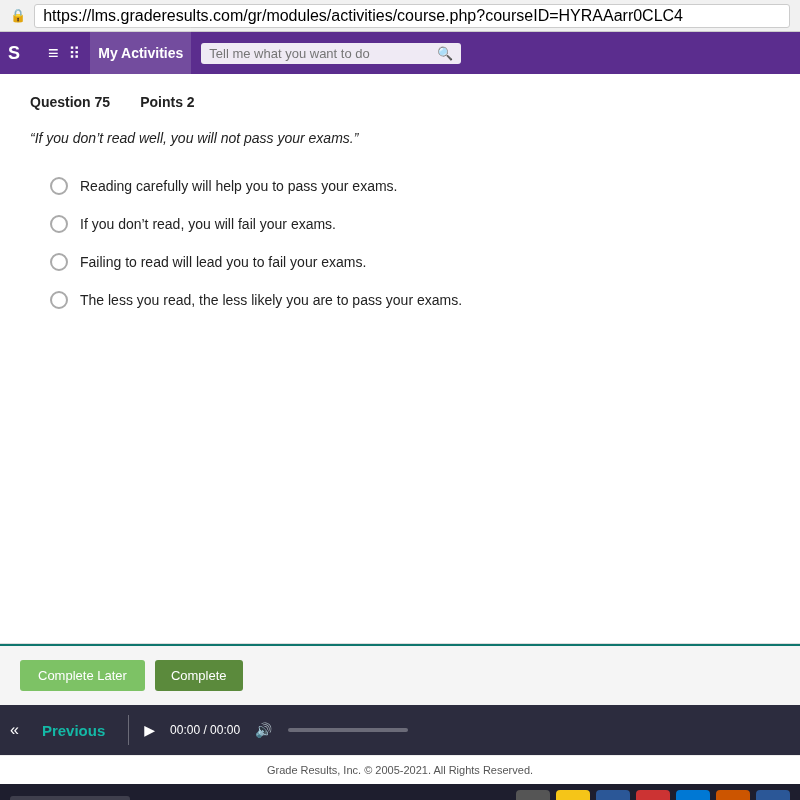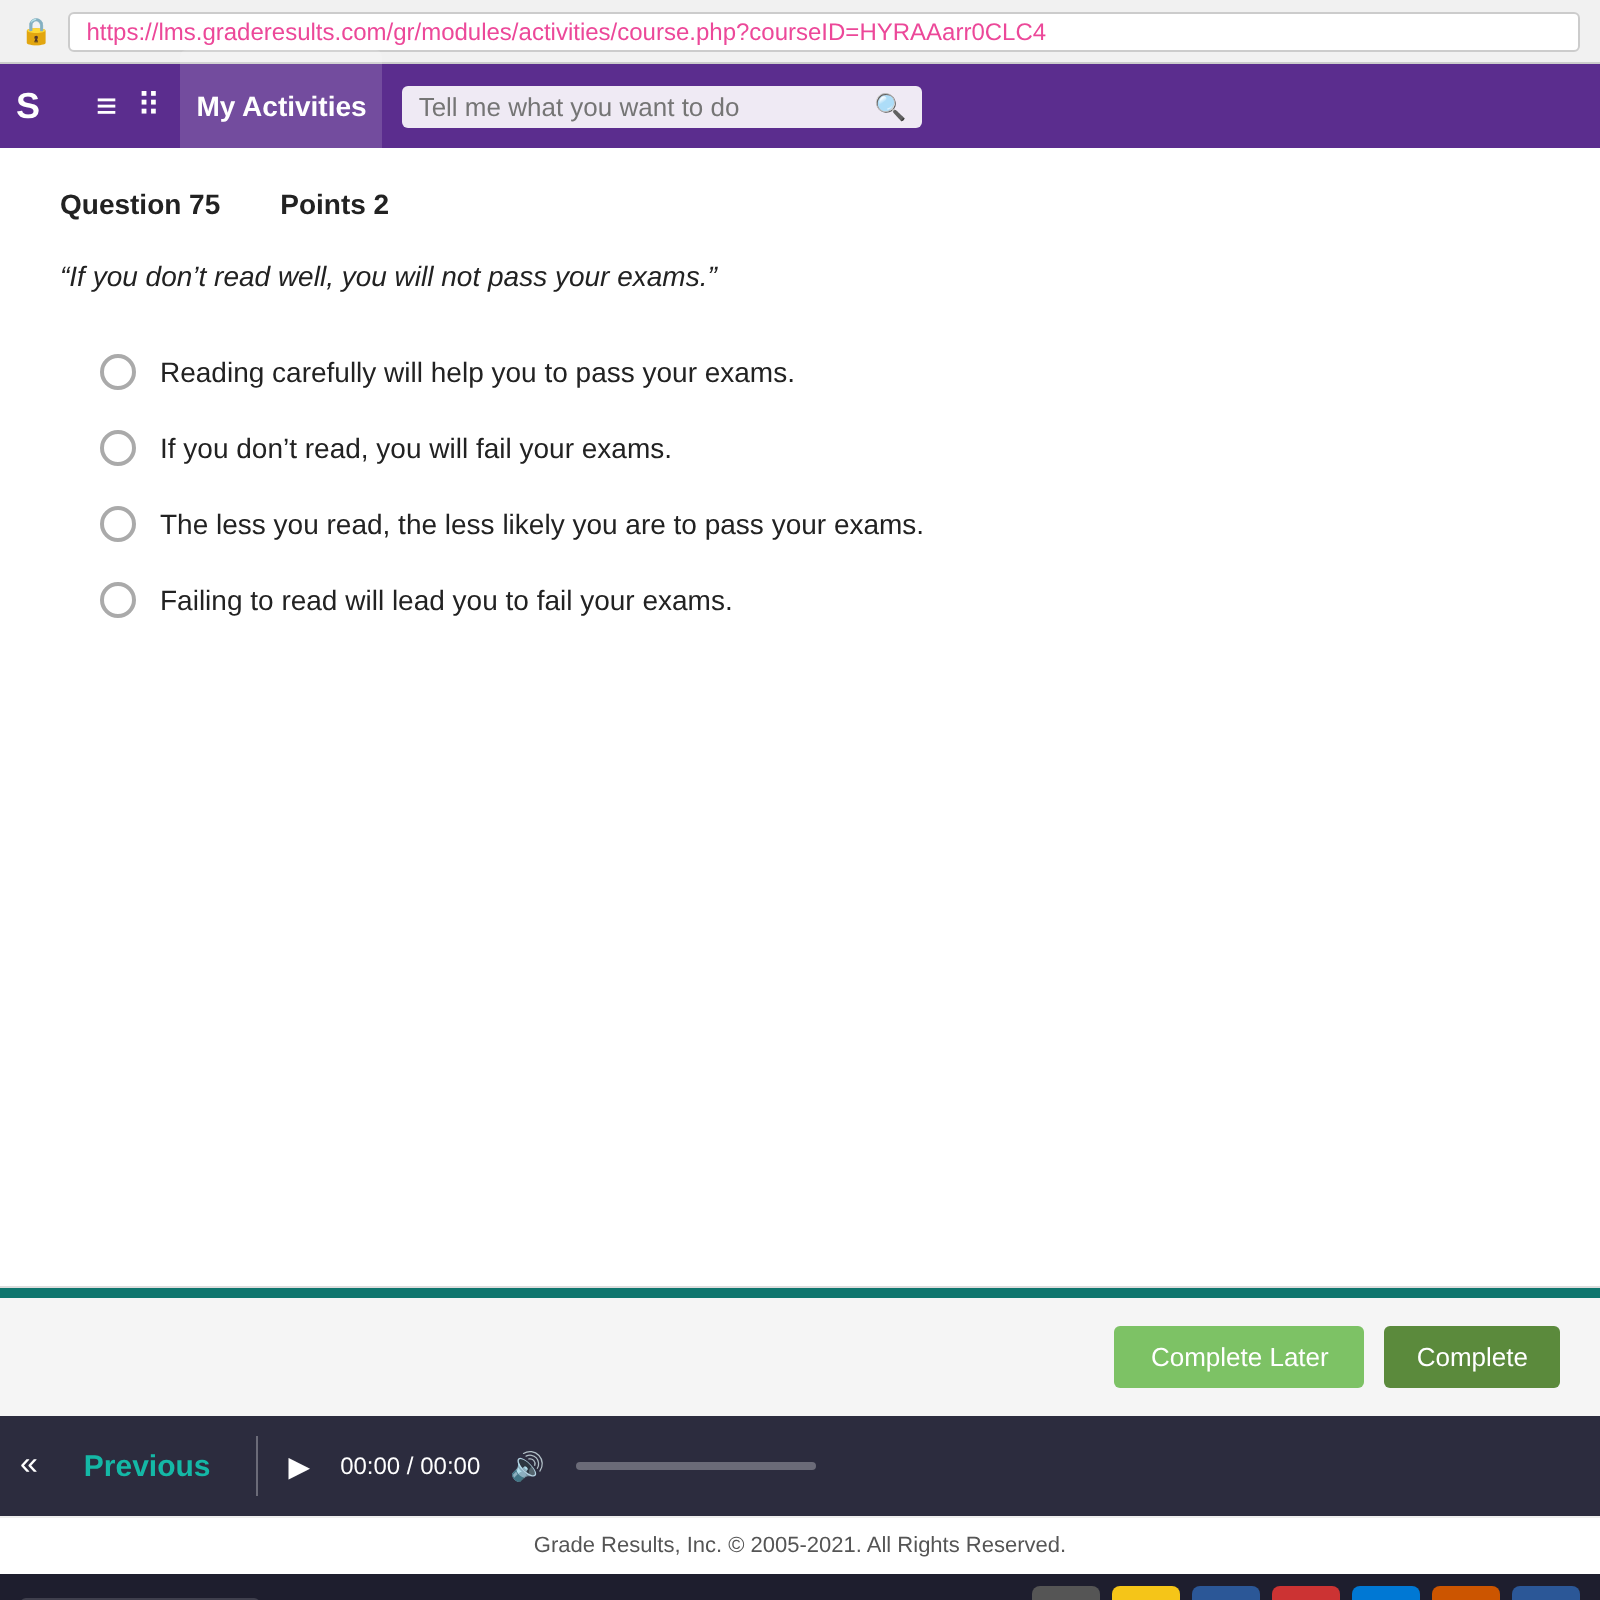--- a/index.html
+++ b/index.html
@@ -24,22 +24,22 @@
     }
     .lock-icon {
       color: #555;
       font-size: 13px;
     }
     .url-bar {
       background: white;
       border: 1px solid #ccc;
       border-radius: 3px;
       padding: 2px 8px;
-      font-size: 12px;
-      color: #ec4899;
+      font-size: 16px;
+      color: #000000;
       flex: 1;
     }
 
     
     .top-nav {
       background: #5b2d8e;
       display: flex;
       align-items: center;
       padding: 0 10px;
       height: 42px;
@@ -152,23 +152,22 @@
     .option-text {
       font-size: 14px;
       color: #222;
     }
 
     
     .action-bar {
       background: #f5f5f5;
       padding: 14px 20px;
       display: flex;
-      justify-content: flex-end;
       gap: 10px;
-      border-top: 5px solid #0f766e;
+      border-top: 2px solid #0f766e;
     }
     .btn-complete-later {
       background: #7dc265;
       color: white;
       border: none;
       padding: 8px 18px;
       font-size: 13px;
       border-radius: 3px;
       cursor: pointer;
     }
@@ -339,25 +338,25 @@
     <li class="option-item">
       <div class="radio-btn"></div>
       <span class="option-text">Reading carefully will help you to pass your exams.</span>
     </li>
     <li class="option-item">
       <div class="radio-btn"></div>
       <span class="option-text">If you don’t read, you will fail your exams.</span>
     </li>
     <li class="option-item">
       <div class="radio-btn"></div>
-      <span class="option-text">The less you read, the less likely you are to pass your exams.</span>
+      <span class="option-text">Failing to read will lead you to fail your exams.</span>
     </li>
     <li class="option-item">
       <div class="radio-btn"></div>
-      <span class="option-text">Failing to read will lead you to fail your exams.</span>
+      <span class="option-text">The less you read, the less likely you are to pass your exams.</span>
     </li>
   </ul>
 </div>
 
 <div class="action-bar">
   <button class="btn-complete-later">Complete Later</button>
   <button class="btn-complete">Complete</button>
 </div>
 
 <div class="footer-nav">

